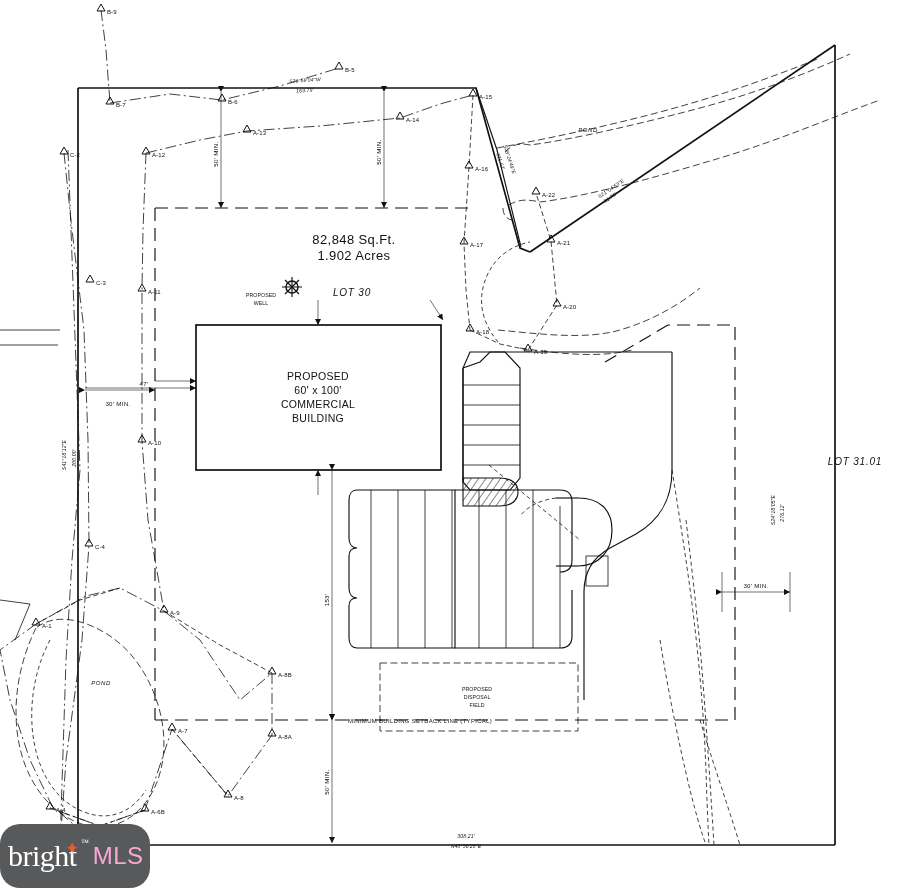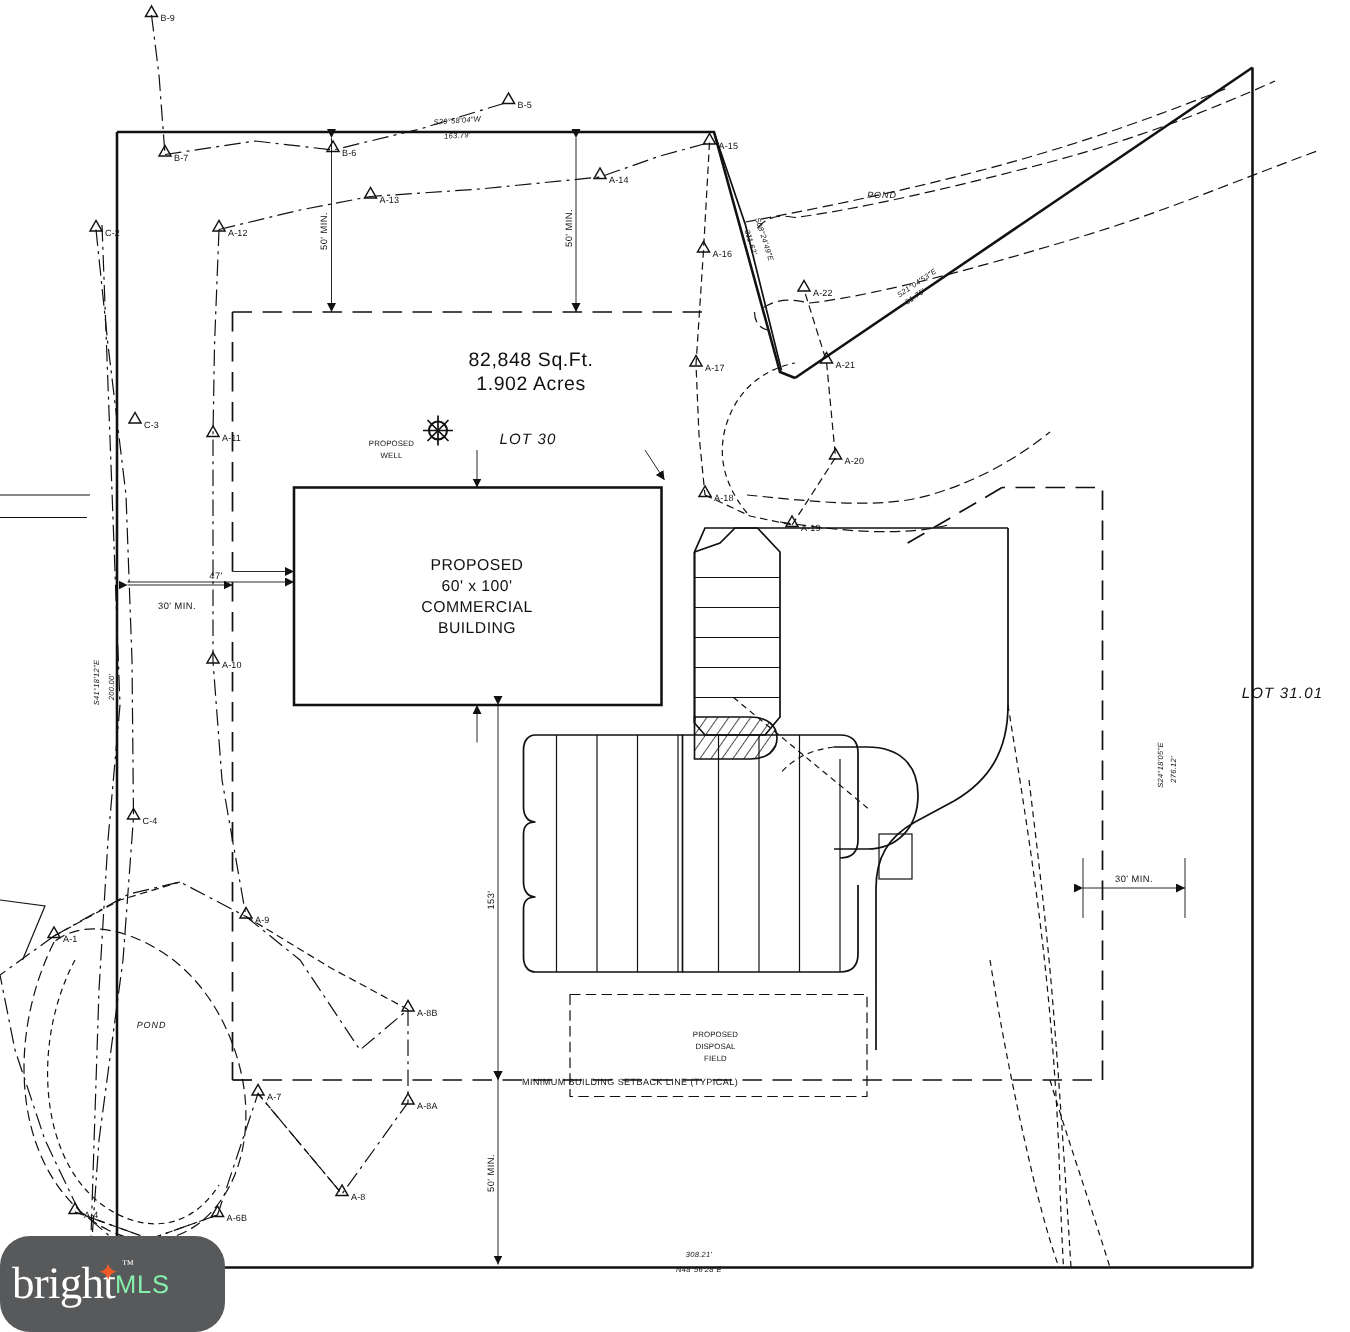--- a/index.html
+++ b/index.html
@@ -54,22 +54,23 @@
   #wm-tm {
     position: absolute;
     right: -12px;
     top: -2px;
     color: #ffffff;
     font-size: 8px;
     line-height: 1;
   }
   #wm-mls {
     font-family: "Liberation Sans", sans-serif;
-    font-size: 17px;
-    color: #86efac;
+    font-size: 24px;
+    color: #f9a8d4;
+    margin-left: 16px;
     letter-spacing: 0.5px;
     line-height: 1;
   }
   
   .t-label {
     font-family: "Liberation Sans", sans-serif;
     fill: #111111;
   }
   .t-big      { font-size: 13px; letter-spacing: 0.4px; }
   .t-bldg     { font-size: 10.5px; letter-spacing: 0.3px; }

